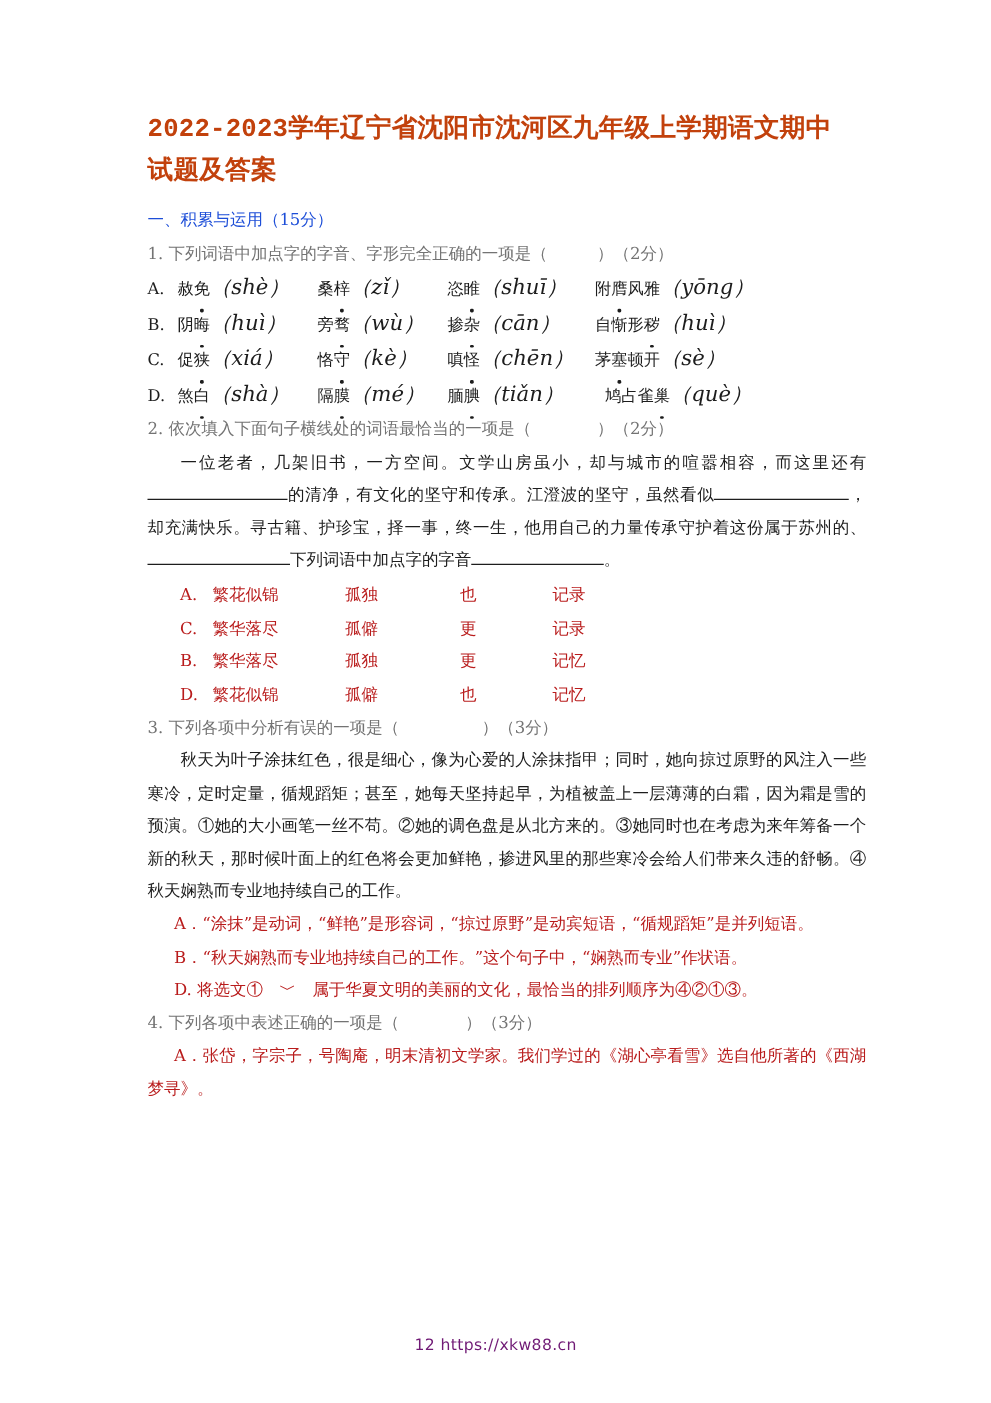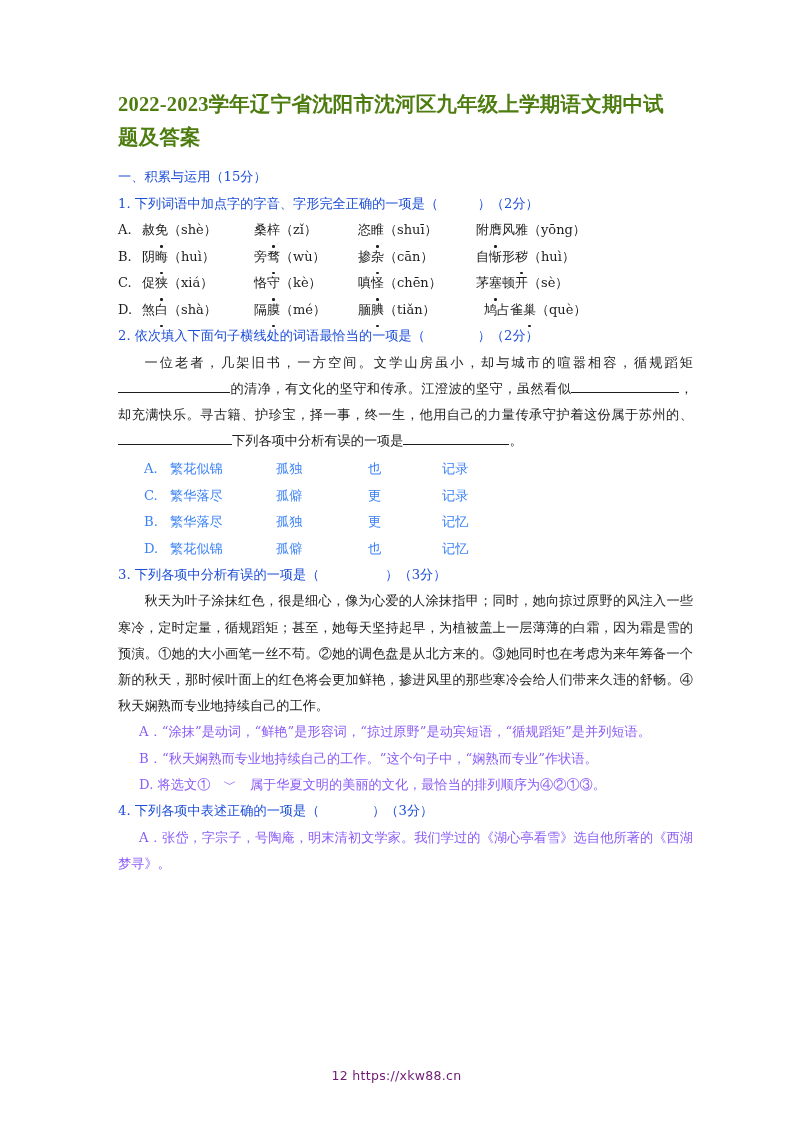--- a/index.html
+++ b/index.html
@@ -19,60 +19,60 @@
     position: absolute;
     left: 0; top: 0;
     width: 793px;
     height: 1122px;
     box-sizing: border-box;
     padding: 88px 100px 0 118px;
   }
 
   
   .doc-title {
-    font-family: Liberation Serif, serif;
+    font-family: Liberation Mono, monospace;
     font-weight: bold;
     font-size: 20.5px;
     line-height: 33px;
     letter-spacing: 0.2px;
-    color: #4d7c0f;
+    color: #c2410c;
     margin: 0 0 6px 0;
     text-align: left;
     width: 560px;
   }
 
   
   .section-head {
     font-size: 13.2px;
     line-height: 26.5px;
     color: #1d4ed8;
     margin: 0;
     white-space: nowrap;
   }
   .q-stem {
     font-size: 13.2px;
     line-height: 26.5px;
-    color: #1d4ed8;
+    color: #737373;
     margin: 0;
     white-space: nowrap;
   }
   .para {
     font-size: 13.2px;
     line-height: 26.2px;
     color: #1d1d1d;
     margin: 0;
     text-align: justify;
     text-justify: inter-ideograph;
     width: 575px;
   }
   .para.indent { text-indent: 2em; }
   .opt {
     font-size: 13.2px;
     line-height: 26.2px;
-    color: #8b5cf6;
+    color: #b91c1c;
     margin: 0;
     width: 575px;
     text-align: justify;
     text-justify: inter-ideograph;
   }
   .opt.indent { text-indent: 1.6em; }
 
   
   .pyrow {
     font-size: 13px;
@@ -80,21 +80,21 @@
     margin: 0;
     white-space: nowrap;
     color: #1d1d1d;
   }
   .pyrow .lbl { display: inline-block; width: 24px; }
   .pyrow .cell { display: inline-block; }
   .pyrow .c1 { width: 112px; }
   .pyrow .c2 { width: 104px; }
   .pyrow .c3 { width: 118px; }
   .pyrow .c4 { width: auto; }
-  .py { font-family: "DejaVu Serif", "Liberation Serif", serif; font-size: 13px; }
+  .py { font-family: "DejaVu Serif", "Liberation Serif", serif; font-size: 17px; font-style: italic; }
   
   .dot {
     position: relative;
     display: inline-block;
   }
   .dot::after {
     content: "";
     position: absolute;
     left: 50%;
     bottom: -4px;
@@ -104,21 +104,21 @@
     border-radius: 50%;
     background: #1d1d1d;
   }
 
   
   .choice-row {
     font-size: 13.2px;
     line-height: 26.4px;
     margin: 0;
     white-space: nowrap;
-    color: #3b82f6;
+    color: #b91c1c;
     padding-left: 26px;
   }
   .choice-row .lbl { display: inline-block; width: 26px; }
   .choice-row .w1 { display: inline-block; width: 106px; }
   .choice-row .w2 { display: inline-block; width: 92px; }
   .choice-row .w3 { display: inline-block; width: 74px; }
   .choice-row .w4 { display: inline-block; }
 
   
   .blank {
@@ -170,21 +170,21 @@
     <p class="pyrow">
       <span class="lbl">C.</span><span class="cell c1"><span>促</span><span class="dot">狭</span><span class="py">（xiá）</span></span><span class="cell c2"><span>恪</span><span class="dot">守</span><span class="py">（kè）</span></span><span class="cell c3"><span>嗔</span><span class="dot">怪</span><span class="py">（chēn）</span></span><span class="cell c4"><span>茅</span><span class="dot">塞</span><span>顿开</span><span class="py">（sè）</span></span>
     </p>
     <p class="pyrow">
       <span class="lbl">D.</span><span class="cell c1"><span>煞</span><span class="dot">白</span><span class="py">（shà）</span></span><span class="cell c2"><span>隔</span><span class="dot">膜</span><span class="py">（mé）</span></span><span class="cell c3"><span>腼</span><span class="dot">腆</span><span class="py">（tiǎn）</span></span><span class="cell c4" style="padding-left:8px;"><span>鸠占雀</span><span class="dot">巢</span><span class="py">（què）</span></span>
     </p>
   </div>
 
   <p class="q-stem">2. 依次填入下面句子横线处的词语最恰当的一项是（　　　　）（2分）</p>
 
-  <p class="para indent"><span>一位老者，几架旧书，一方空间。文学山房虽小，却与城市的喧嚣相容，循规蹈矩</span><span class="blank b1"></span><span>的清净，有文化的坚守和传承。江澄波的坚守，虽然看似</span><span class="blank b2"></span><span>，却充满快乐。寻古籍、护珍宝，择一事，终一生，他用自己的力量传承守护着这份属于苏州的、</span><span class="blank b3"></span><span>下列各项中分析有误的一项是</span><span class="blank b4"></span><span>。</span></p>
+  <p class="para indent"><span>一位老者，几架旧书，一方空间。文学山房虽小，却与城市的喧嚣相容，而这里还有</span><span class="blank b1"></span><span>的清净，有文化的坚守和传承。江澄波的坚守，虽然看似</span><span class="blank b2"></span><span>，却充满快乐。寻古籍、护珍宝，择一事，终一生，他用自己的力量传承守护着这份属于苏州的、</span><span class="blank b3"></span><span>下列词语中加点字的字音</span><span class="blank b4"></span><span>。</span></p>
 
   <div class="gap-xs"></div>
 
   <div>
     <p class="choice-row">
       <span class="lbl">A.</span><span class="w1">繁花似锦</span><span class="w2">孤独</span><span class="w3">也</span><span class="w4">记录</span>
     </p>
     <p class="choice-row">
       <span class="lbl">C.</span><span class="w1">繁华落尽</span><span class="w2">孤僻</span><span class="w3">更</span><span class="w4">记录</span>
     </p>

